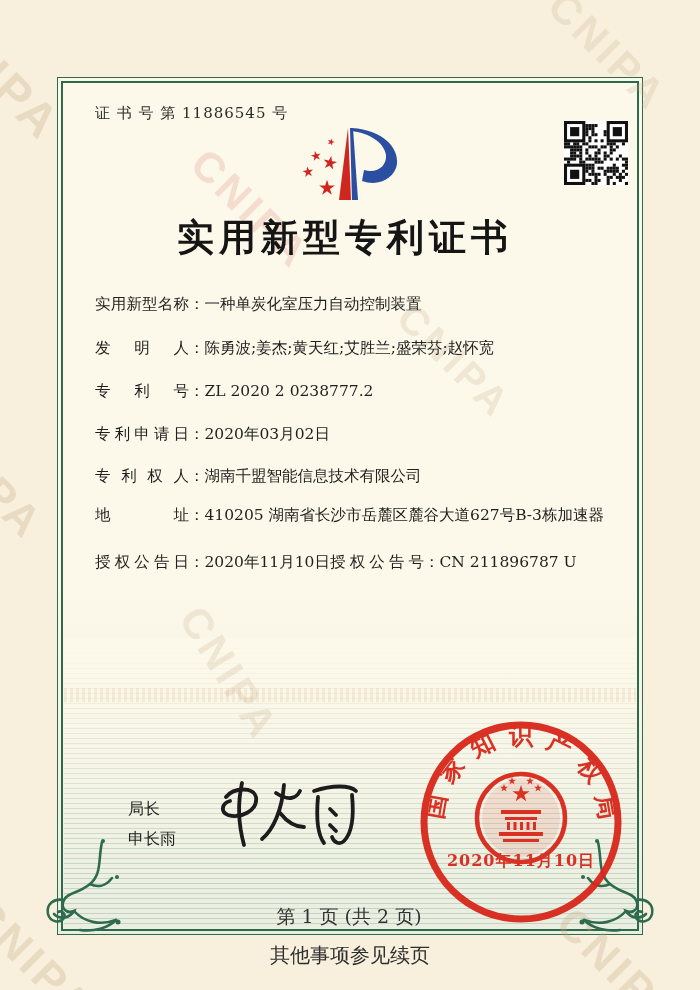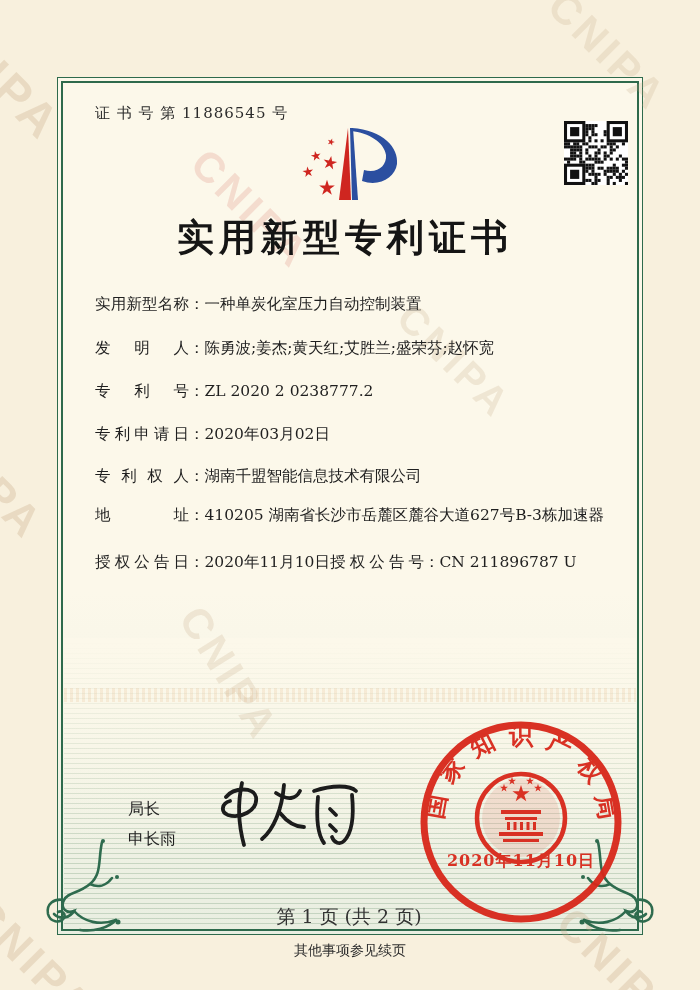--- a/index.html
+++ b/index.html
@@ -58,21 +58,21 @@
   .paras{ position:absolute; left:95px; top:583px; width:512px;
     font-size:15px; line-height:20.5px; color:#3f3f3f; text-align:justify; }
   .paras p{ margin:0 0 3px 0; text-indent:2em; }
   .sig-label{ position:absolute; left:128px; font-size:16px; color:#1f1f1f; }
   .sig-svg{ position:absolute; left:212px; top:775px; width:150px; height:85px; }
   .seal{ position:absolute; left:413px; top:714px; width:216px; height:216px; z-index:4; opacity:0.95; }
   .seal text{ font-family:"DejaVu Serif","Liberation Serif",serif; }
   .page-info{ position:absolute; left:57px; width:584px; top:904px; text-align:center;
     font-size:19px; color:#333; }
   .footer-note{ position:absolute; left:0; width:700px; top:942px; text-align:center;
-    font-size:14px; color:#2e2e2e; }
+    font-size:20px; color:#2e2e2e; }
   .flourish{ position:absolute; width:85px; height:100px; z-index:3; }
 </style>
 </head>
 <body>
 
 <div class="page">
 
   <div class="wm wm-tan" style="left:-45px; top:-5px;  font-size:48px; transform:rotate(45deg);">CNIPA</div>
   <div class="wm wm-tan-light" style="left:572px; top:-18px; font-size:42px; transform:rotate(45deg);">CNIPA</div>
   <div class="wm wm-pink" style="left:215px; top:140px; font-size:42px; transform:rotate(45deg);">CNIPA</div>

